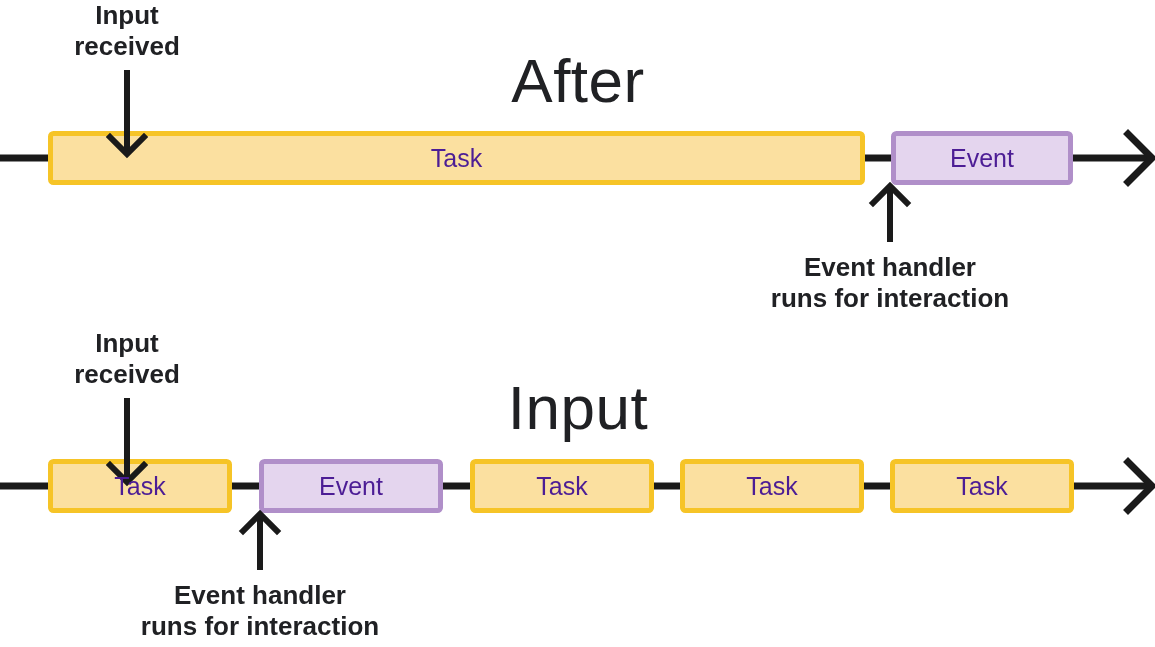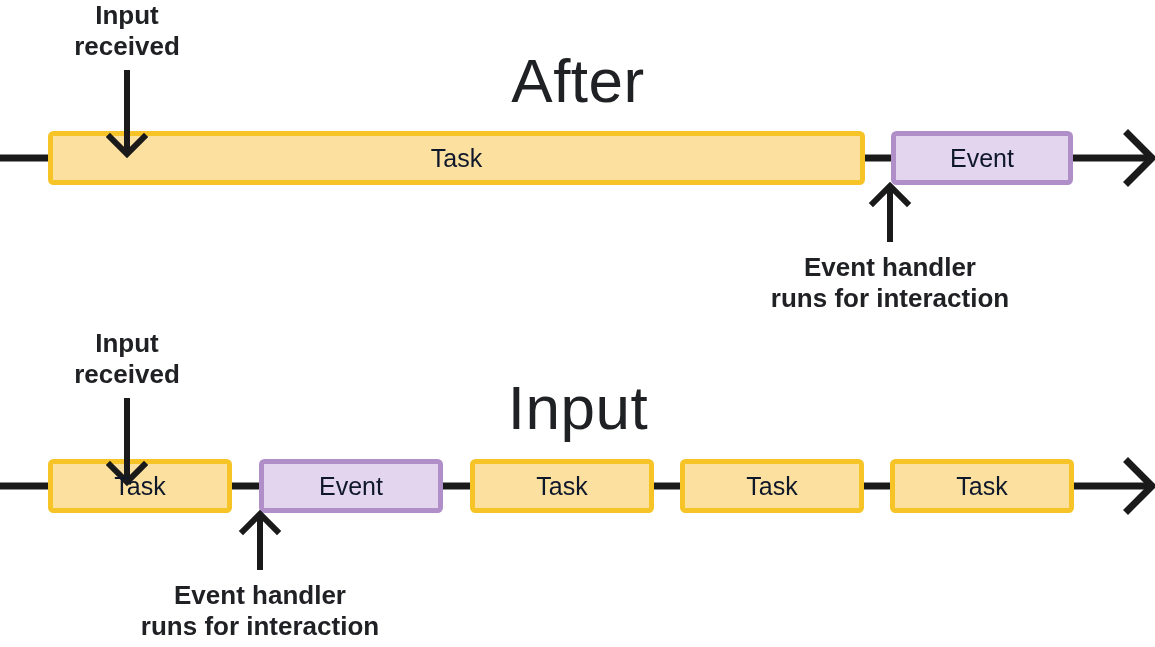--- a/index.html
+++ b/index.html
@@ -42,21 +42,21 @@
     font-weight: 700;
     color: #202124;
     text-align: center;
     white-space: pre-line;
     transform: translateX(-50%);
   }
   .box-label {
     position: absolute;
     font-size: 25px;
     font-weight: 400;
-    color: #0f172a;
+    color: #4c1d95;
     text-align: center;
     white-space: nowrap;
     transform: translate(-50%, -50%);
   }
 </style>
 </head>
 <body>
 
 <div id="stage">
   <svg class="layer" viewBox="0 0 1155 647" xmlns="http://www.w3.org/2000/svg">

